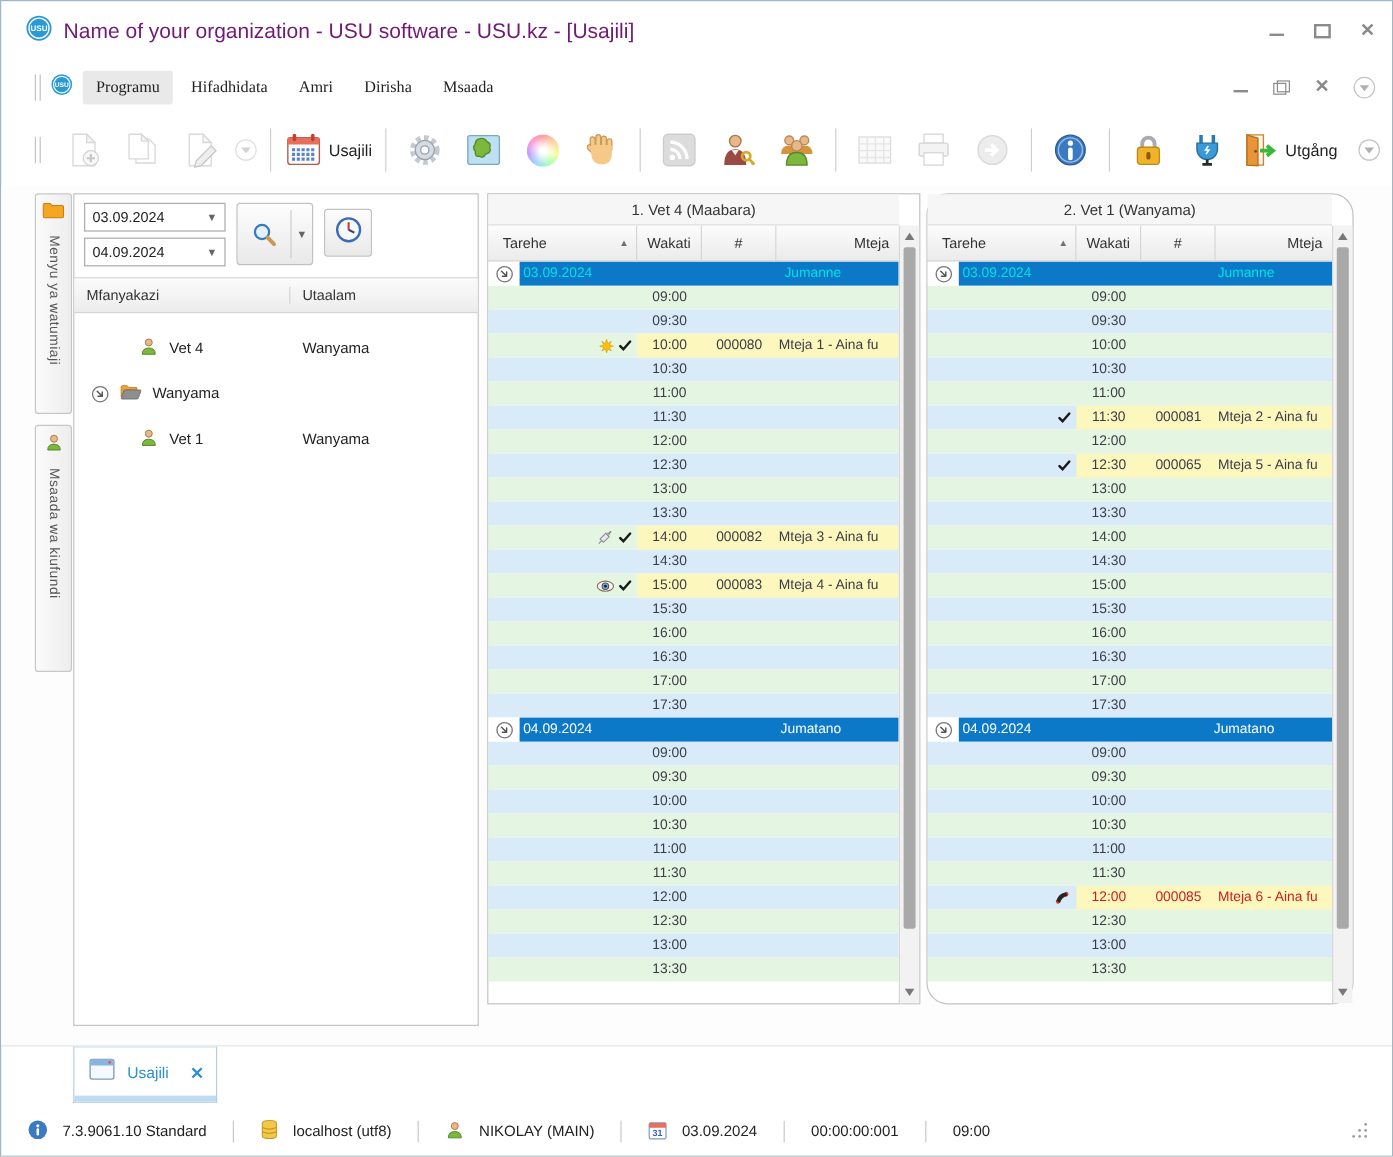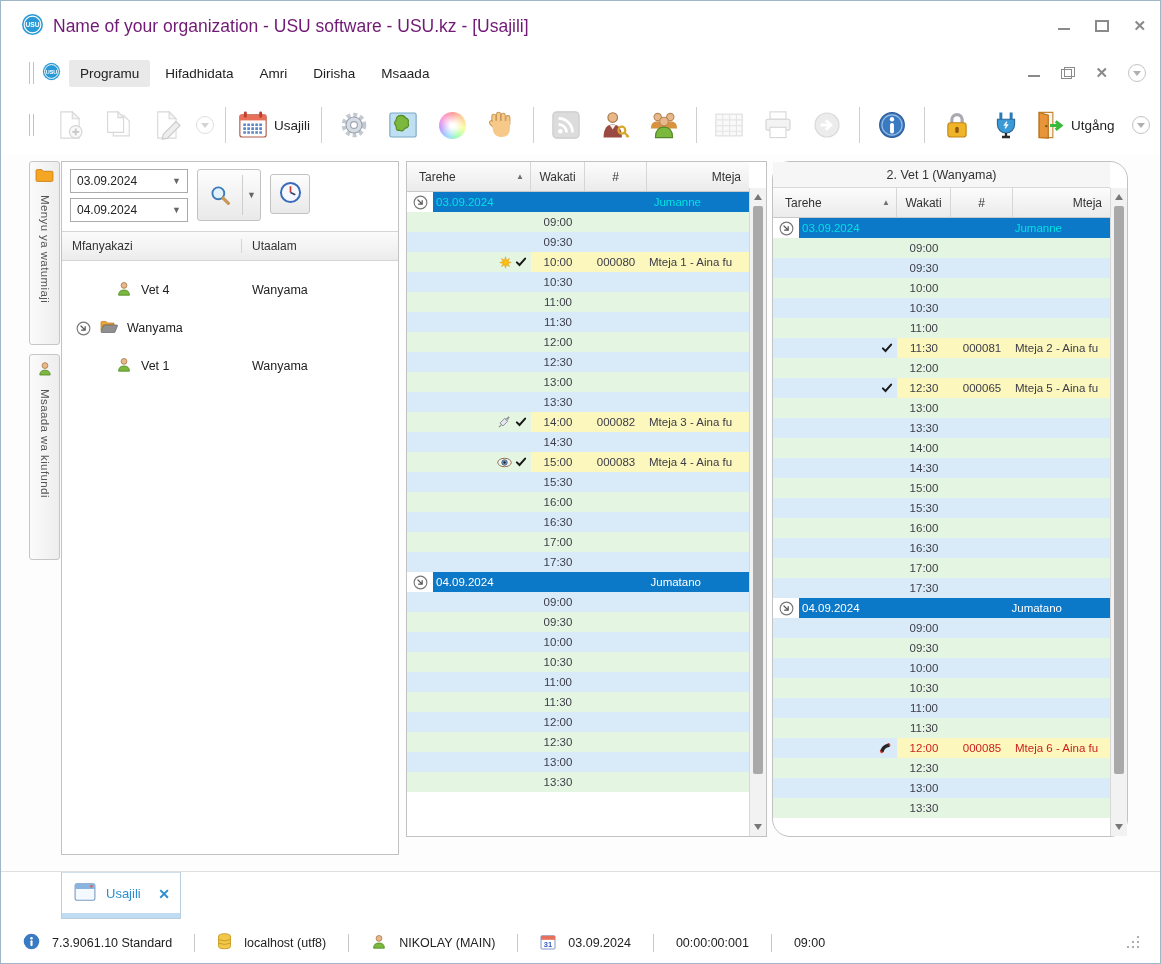--- a/index.html
+++ b/index.html
@@ -16,21 +16,21 @@
   .wbtn.min::after  { content:""; position:absolute; left:1px; right:1px; bottom:2px; border-bottom:2px solid #8a8a8a; }
   .wbtn.max::after  { content:""; position:absolute; inset:0; border:2px solid #8a8a8a; }
   .wbtn.close { color:#8a8a8a; font-size:15px; font-weight:bold; width:auto; height:auto; line-height:12px; }
   .wbtn.restore::before { content:""; position:absolute; left:0; bottom:0; width:9px; height:8px; border:1.6px solid #8a8a8a; background:#fff; }
   .wbtn.restore::after  { content:""; position:absolute; right:0; top:0; width:9px; height:8px; border:1.6px solid #8a8a8a; }
 
   
   .menubar { height:44px; display:flex; align-items:center; padding:0 14px 0 28px; }
   .handle { width:5px; height:22px; border-left:1px solid #c2c2c2; border-right:1px solid #c2c2c2; margin-right:8px; }
   .menubar .mitems { display:flex; align-items:center; gap:4px; margin-left:8px; }
-  .mitem { font-size:13.5px; color:#222; padding:6px 11px; border-radius:2px; white-space:nowrap; }
+  .mitem { font-size:13.5px; color:#222; padding:6px 11px; border-radius:2px; white-space:nowrap;font-family:Liberation Serif, serif; }
   .mitem.active { background:#e9e9e9; }
   .menubar .wctl { gap:20px; }
   .circ-dd { width:18px; height:18px; border:1px solid #c4c4c4; border-radius:50%;
              display:flex; align-items:center; justify-content:center; }
   .circ-dd i { width:0; height:0; border:4px solid transparent; border-top:5px solid #b0b0b0; margin-top:4px; }
 
   
   .toolbar { height:60px; display:flex; align-items:center; padding:0 10px 0 28px; gap:7px; }
   .tbtn { min-width:42px; height:46px; display:flex; align-items:center; justify-content:center;
           gap:5px; border-radius:3px; }
@@ -418,20 +418,21 @@
                 </svg></span>
               <span>Vet 1</span>
             </span>
             <span class="tspec">Wanyama</span>
           </div>
         </div>
     </div>
 
     <div class="schedule-area">
         <div class="panel">
+          <div class="ptitle">1. Vet 4 (Maabara)</div>
           <div class="phead">
             <span class="hc h-tarehe">
               <span>Tarehe</span>
               <span class="sort">▲</span>
             </span>
             <span class="hc h-wakati">Wakati</span>
             <span class="hc h-num">#</span>
             <span class="hc h-mteja">Mteja</span>
           </div>
           <div class="pbody">

